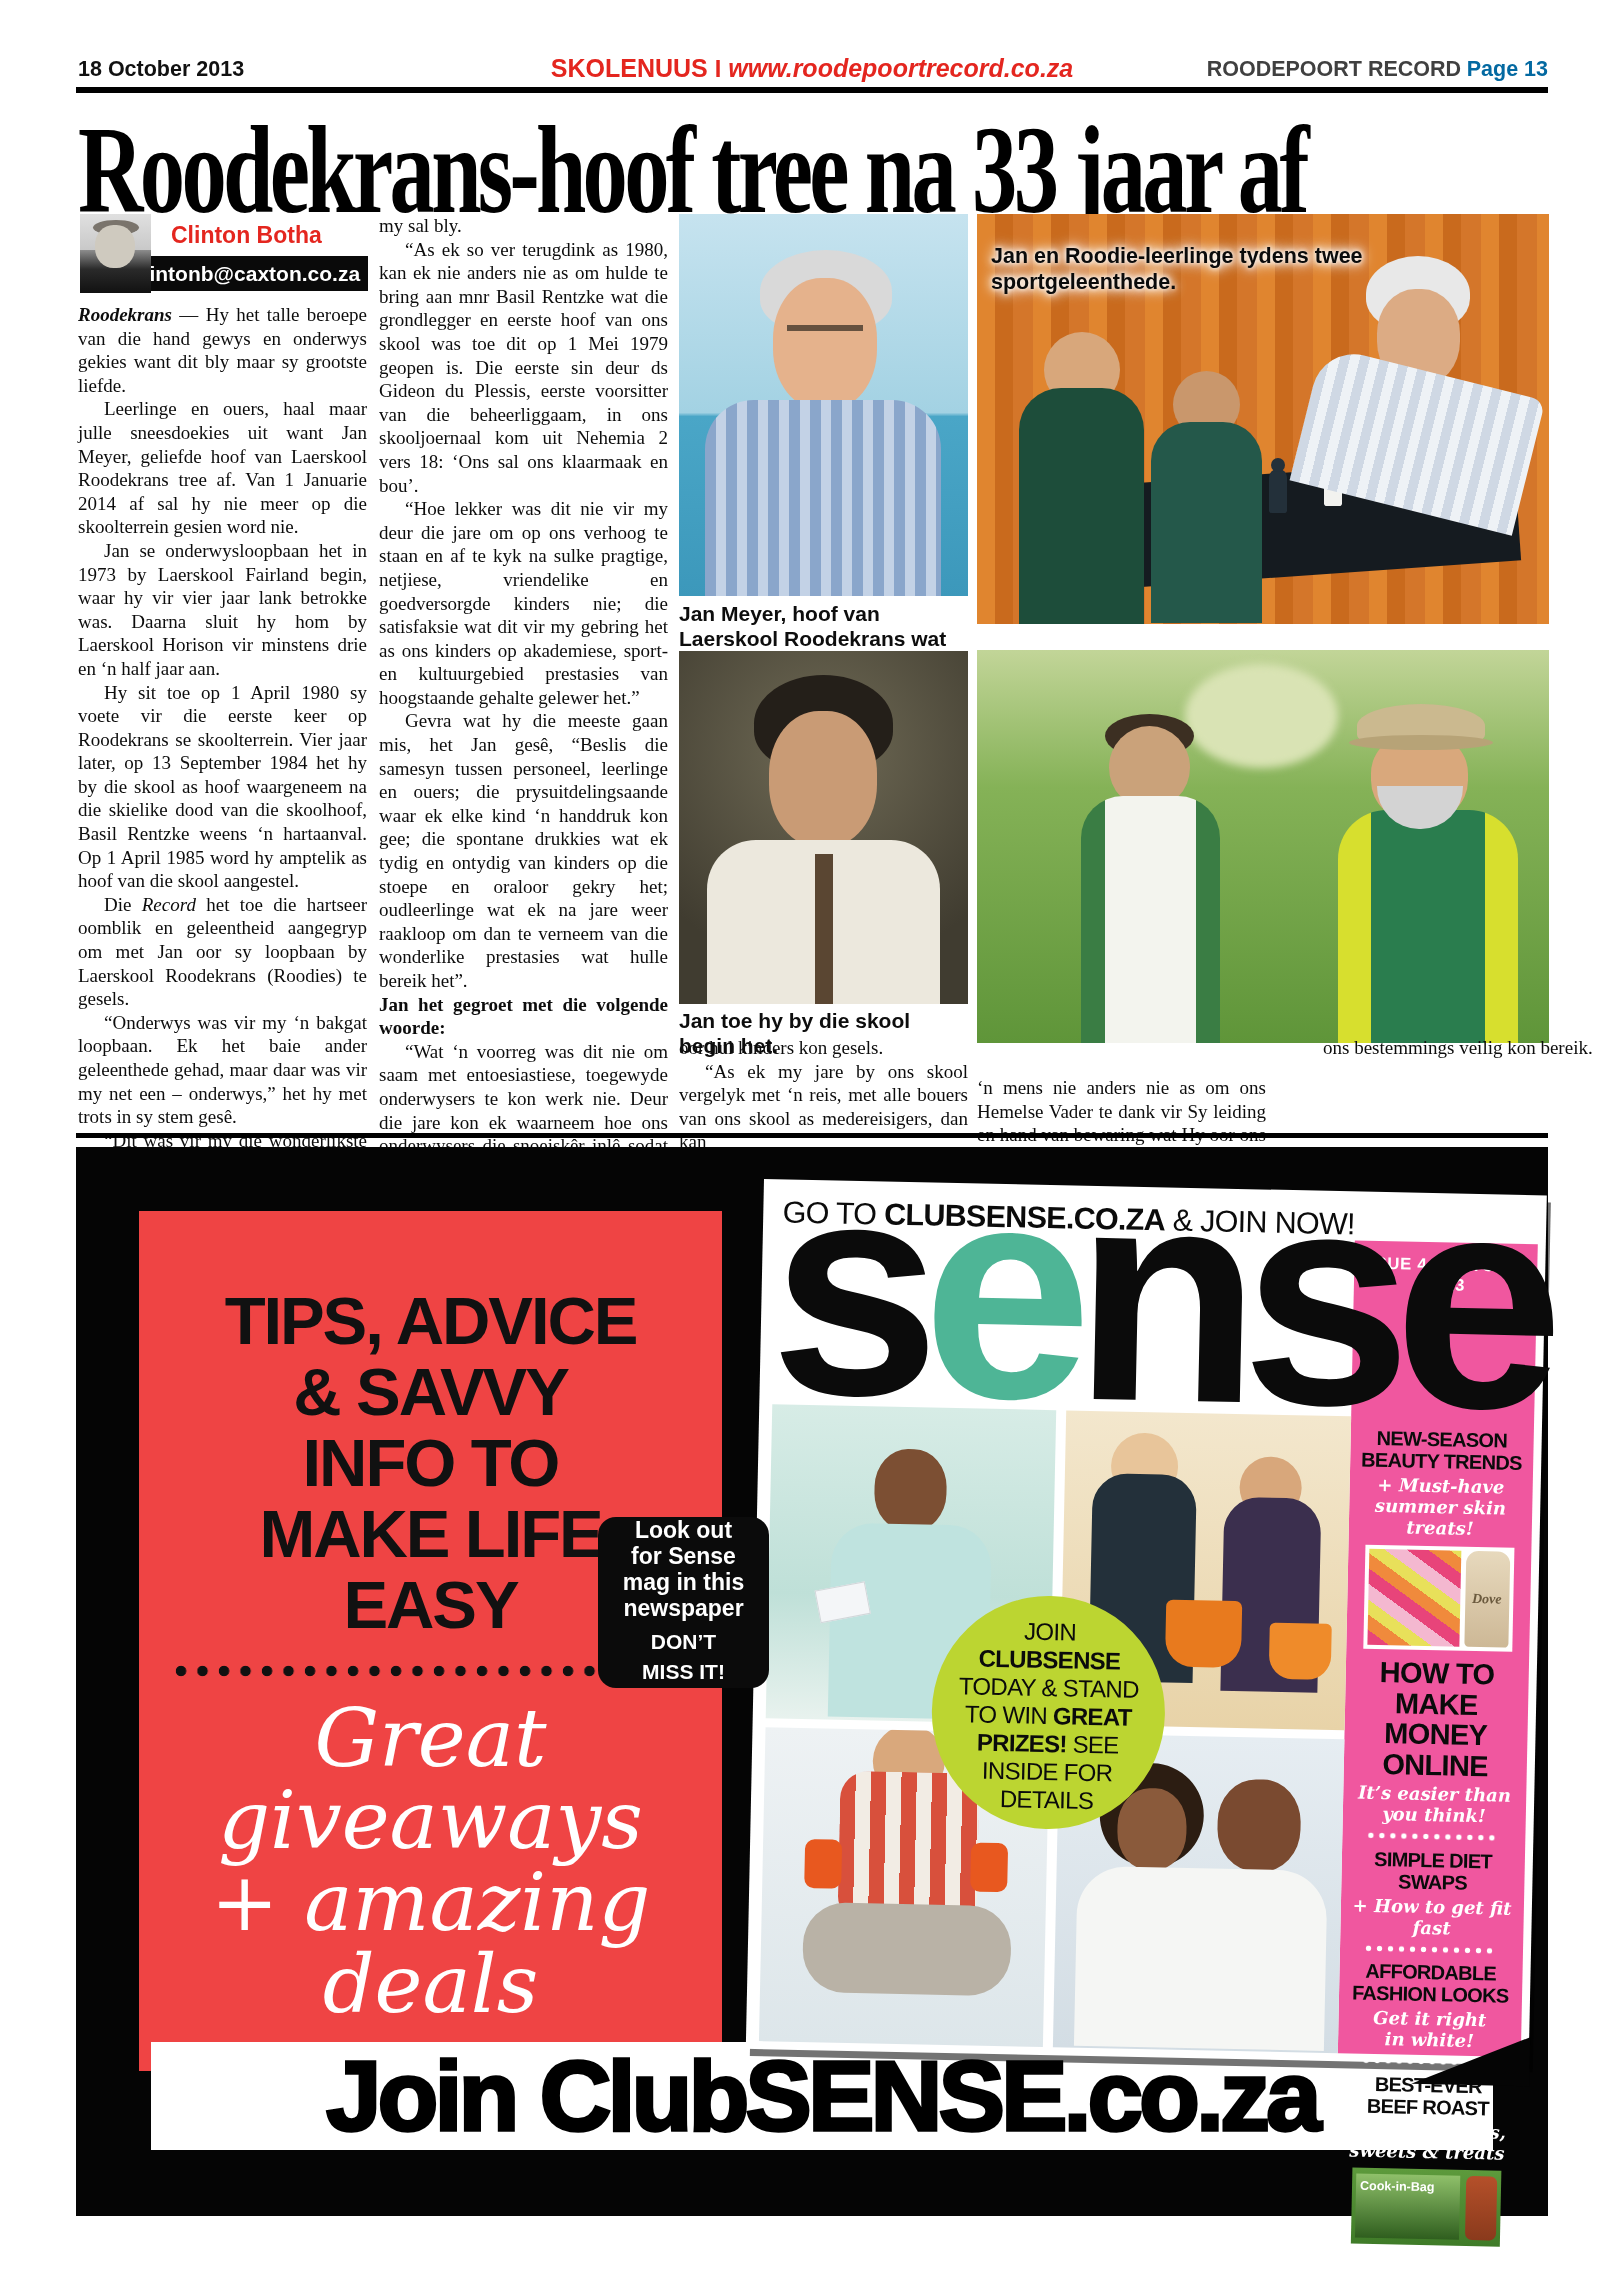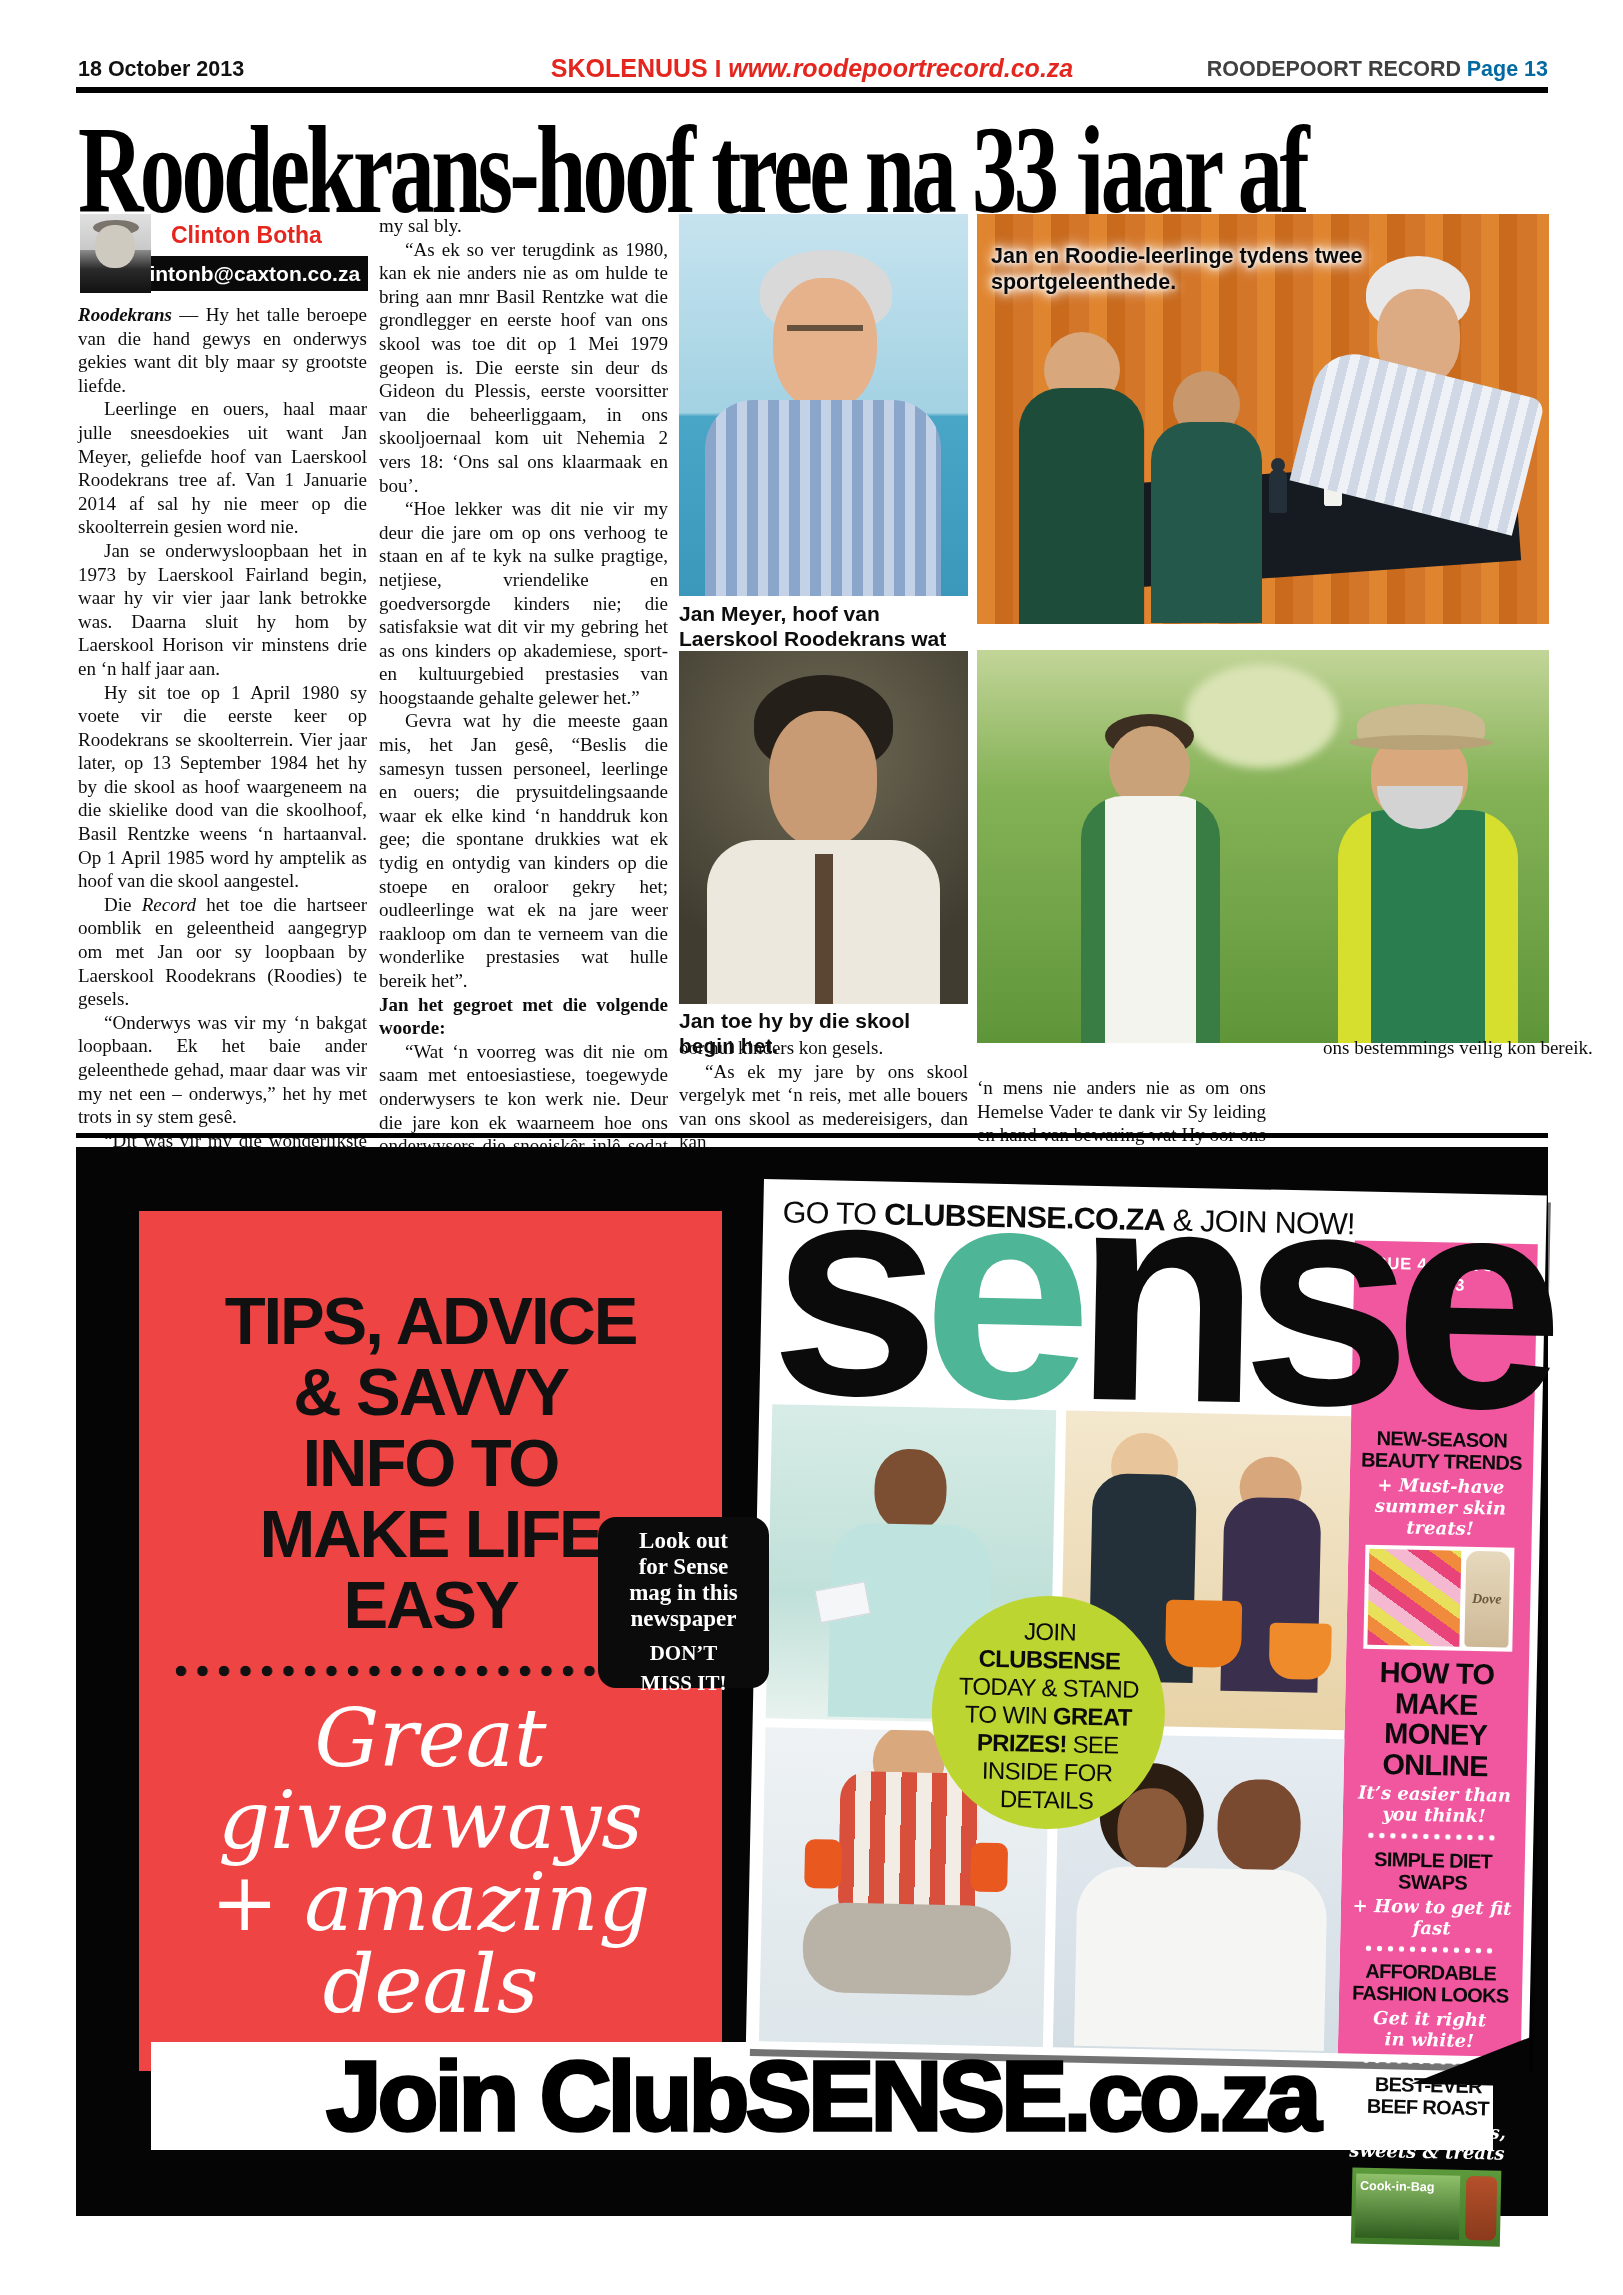--- a/index.html
+++ b/index.html
@@ -108,21 +108,21 @@
   .ad-bg{left:76px;top:1147px;width:1472px;height:1069px;background:#050505;}
   .green-panel{left:139px;top:1211px;width:583px;height:860px;background:#ef4444;z-index:2;}
   .tips{margin-top:74px;text-align:center;font-family:"Liberation Sans",sans-serif;font-weight:bold;
         font-size:67px;line-height:71px;letter-spacing:-2.1px;color:#111;}
   .gdots{margin:23.6px auto 0;width:514px;height:14px;
         background-image:radial-gradient(circle 5.6px at 7px 7px,#111 4.9px,transparent 5.6px);
         background-size:21.5px 14px;background-repeat:repeat-x;}
   .script{margin-top:19.4px;text-align:center;font-family:"DejaVu Serif","Liberation Serif",serif;
         font-style:italic;font-size:81px;line-height:82px;color:#fff;}
   .lookout{left:598px;top:1517px;width:171px;height:171px;background:#0b0b0b;border-radius:18px;z-index:6;
-        text-align:center;color:#fff;font-family:Liberation Serif, serif;padding-top:11px;box-sizing:border-box;}
+        text-align:center;color:#fff;font-family:Liberation Sans, sans-serif;box-sizing:border-box;}
   .lookout .l1{font-weight:bold;font-size:23px;line-height:26px;}
   .lookout .l2{font-weight:bold;font-size:21px;line-height:30px;margin-top:5.6px;}
 
   
   .cover{left:764px;top:1179px;width:783px;height:870px;background:#fff;z-index:4;
          transform:rotate(1.2deg);transform-origin:top left;box-shadow:4.2px 7px 0 rgba(0,0,0,0.55);}
   .cov-hdr{left:19.4px;top:15.3px;width:569px;font-family:"Liberation Sans",sans-serif;font-size:30.5px;
            letter-spacing:-0.7px;color:#0b0b0b;white-space:nowrap;}
   .cov-hdr b{font-weight:bold;}
   .sidebar{right:8.3px;top:49px;width:183px;bottom:8.3px;background:#f0579f;z-index:1;}

